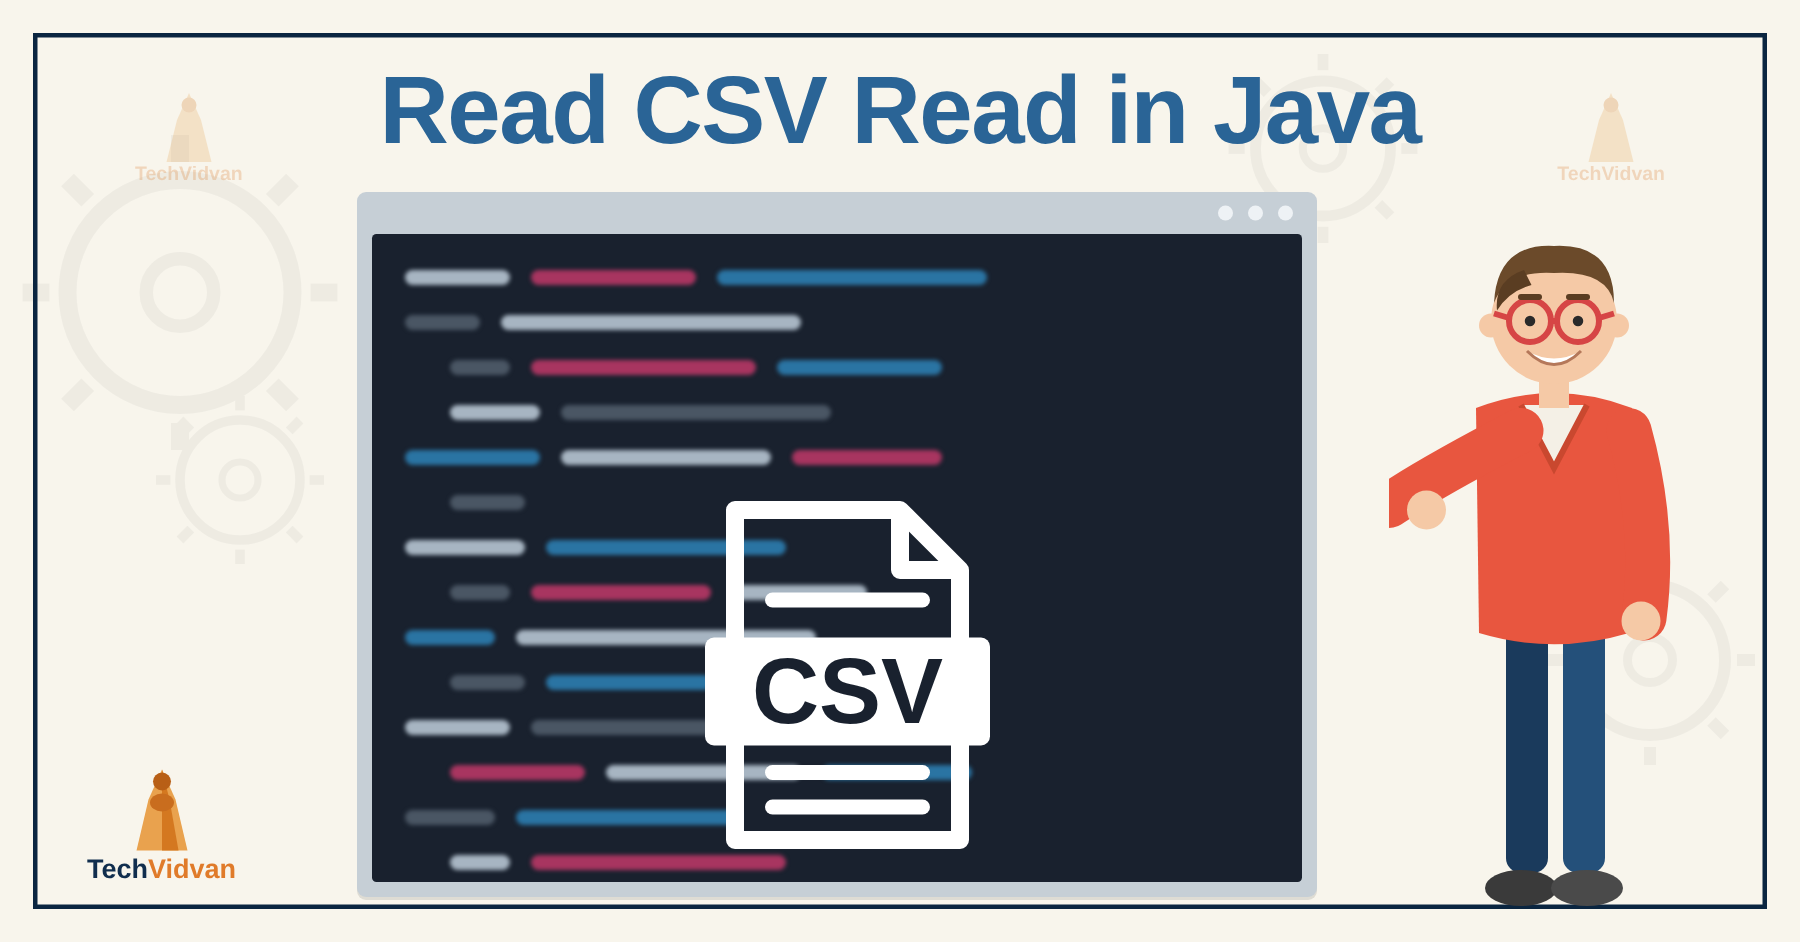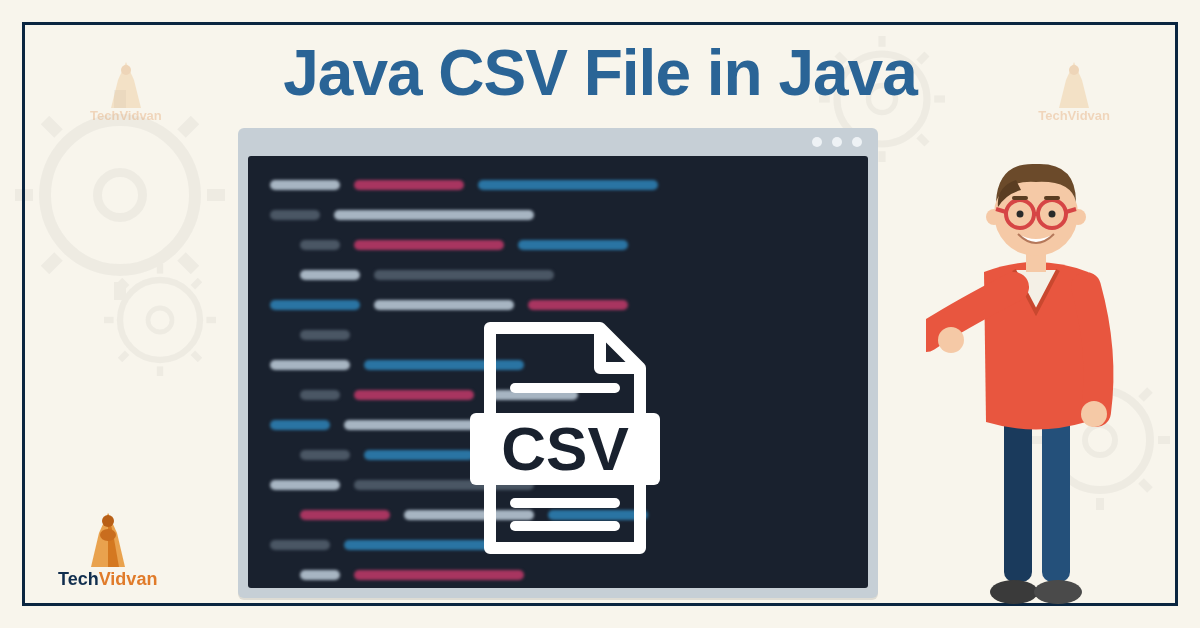--- a/index.html
+++ b/index.html
@@ -78,21 +78,21 @@
     overflow: hidden;
   }
   .code-line { display: flex; align-items: center; gap: 14px; height: 22px; margin-bottom: 8px; }
   .seg { height: 10px; border-radius: 5px; filter: blur(1.5px); }
   .c-blue { background: #2a74a3; }
   .c-pink { background: #a83560; }
   .c-white { background: #a7b5c2; }
   .c-gray { background: #4a5664; }
   .csv-icon {
     position: absolute;
-    top: 318px;
+    top: 330px;
     left: 460px;
     width: 200px;
   }
   .person {
     position: absolute;
     top: 152px;
     right: 62px;
     width: 212px;
     height: 455px;
   }
@@ -175,21 +175,21 @@
 <div class="watermark" style="top:420px;left:715px">
   <svg viewBox="0 0 40 48">
       <path d="M20 2 L28 20 L35 48 L5 48 L12 20 Z" fill="#e6a85a"></path>
       <circle cx="20" cy="10" r="5" fill="#d47820"></circle>
     </svg>
   <span><span>Tech</span><span>Vidvan</span></span>
 </div>
 
 <div class="frame"></div>
 
-<h1 class="title">Java CSV File in Java</h1>
+<h1 class="title">Read CSV Read in Java</h1>
 
 <div class="editor-window">
   <div class="editor-titlebar">
     <span class="dot"></span>
     <span class="dot"></span>
     <span class="dot"></span>
   </div>
   <div class="editor-body">
     <div class="code-line">
         <span class="seg c-white" style="width:70px"></span>

